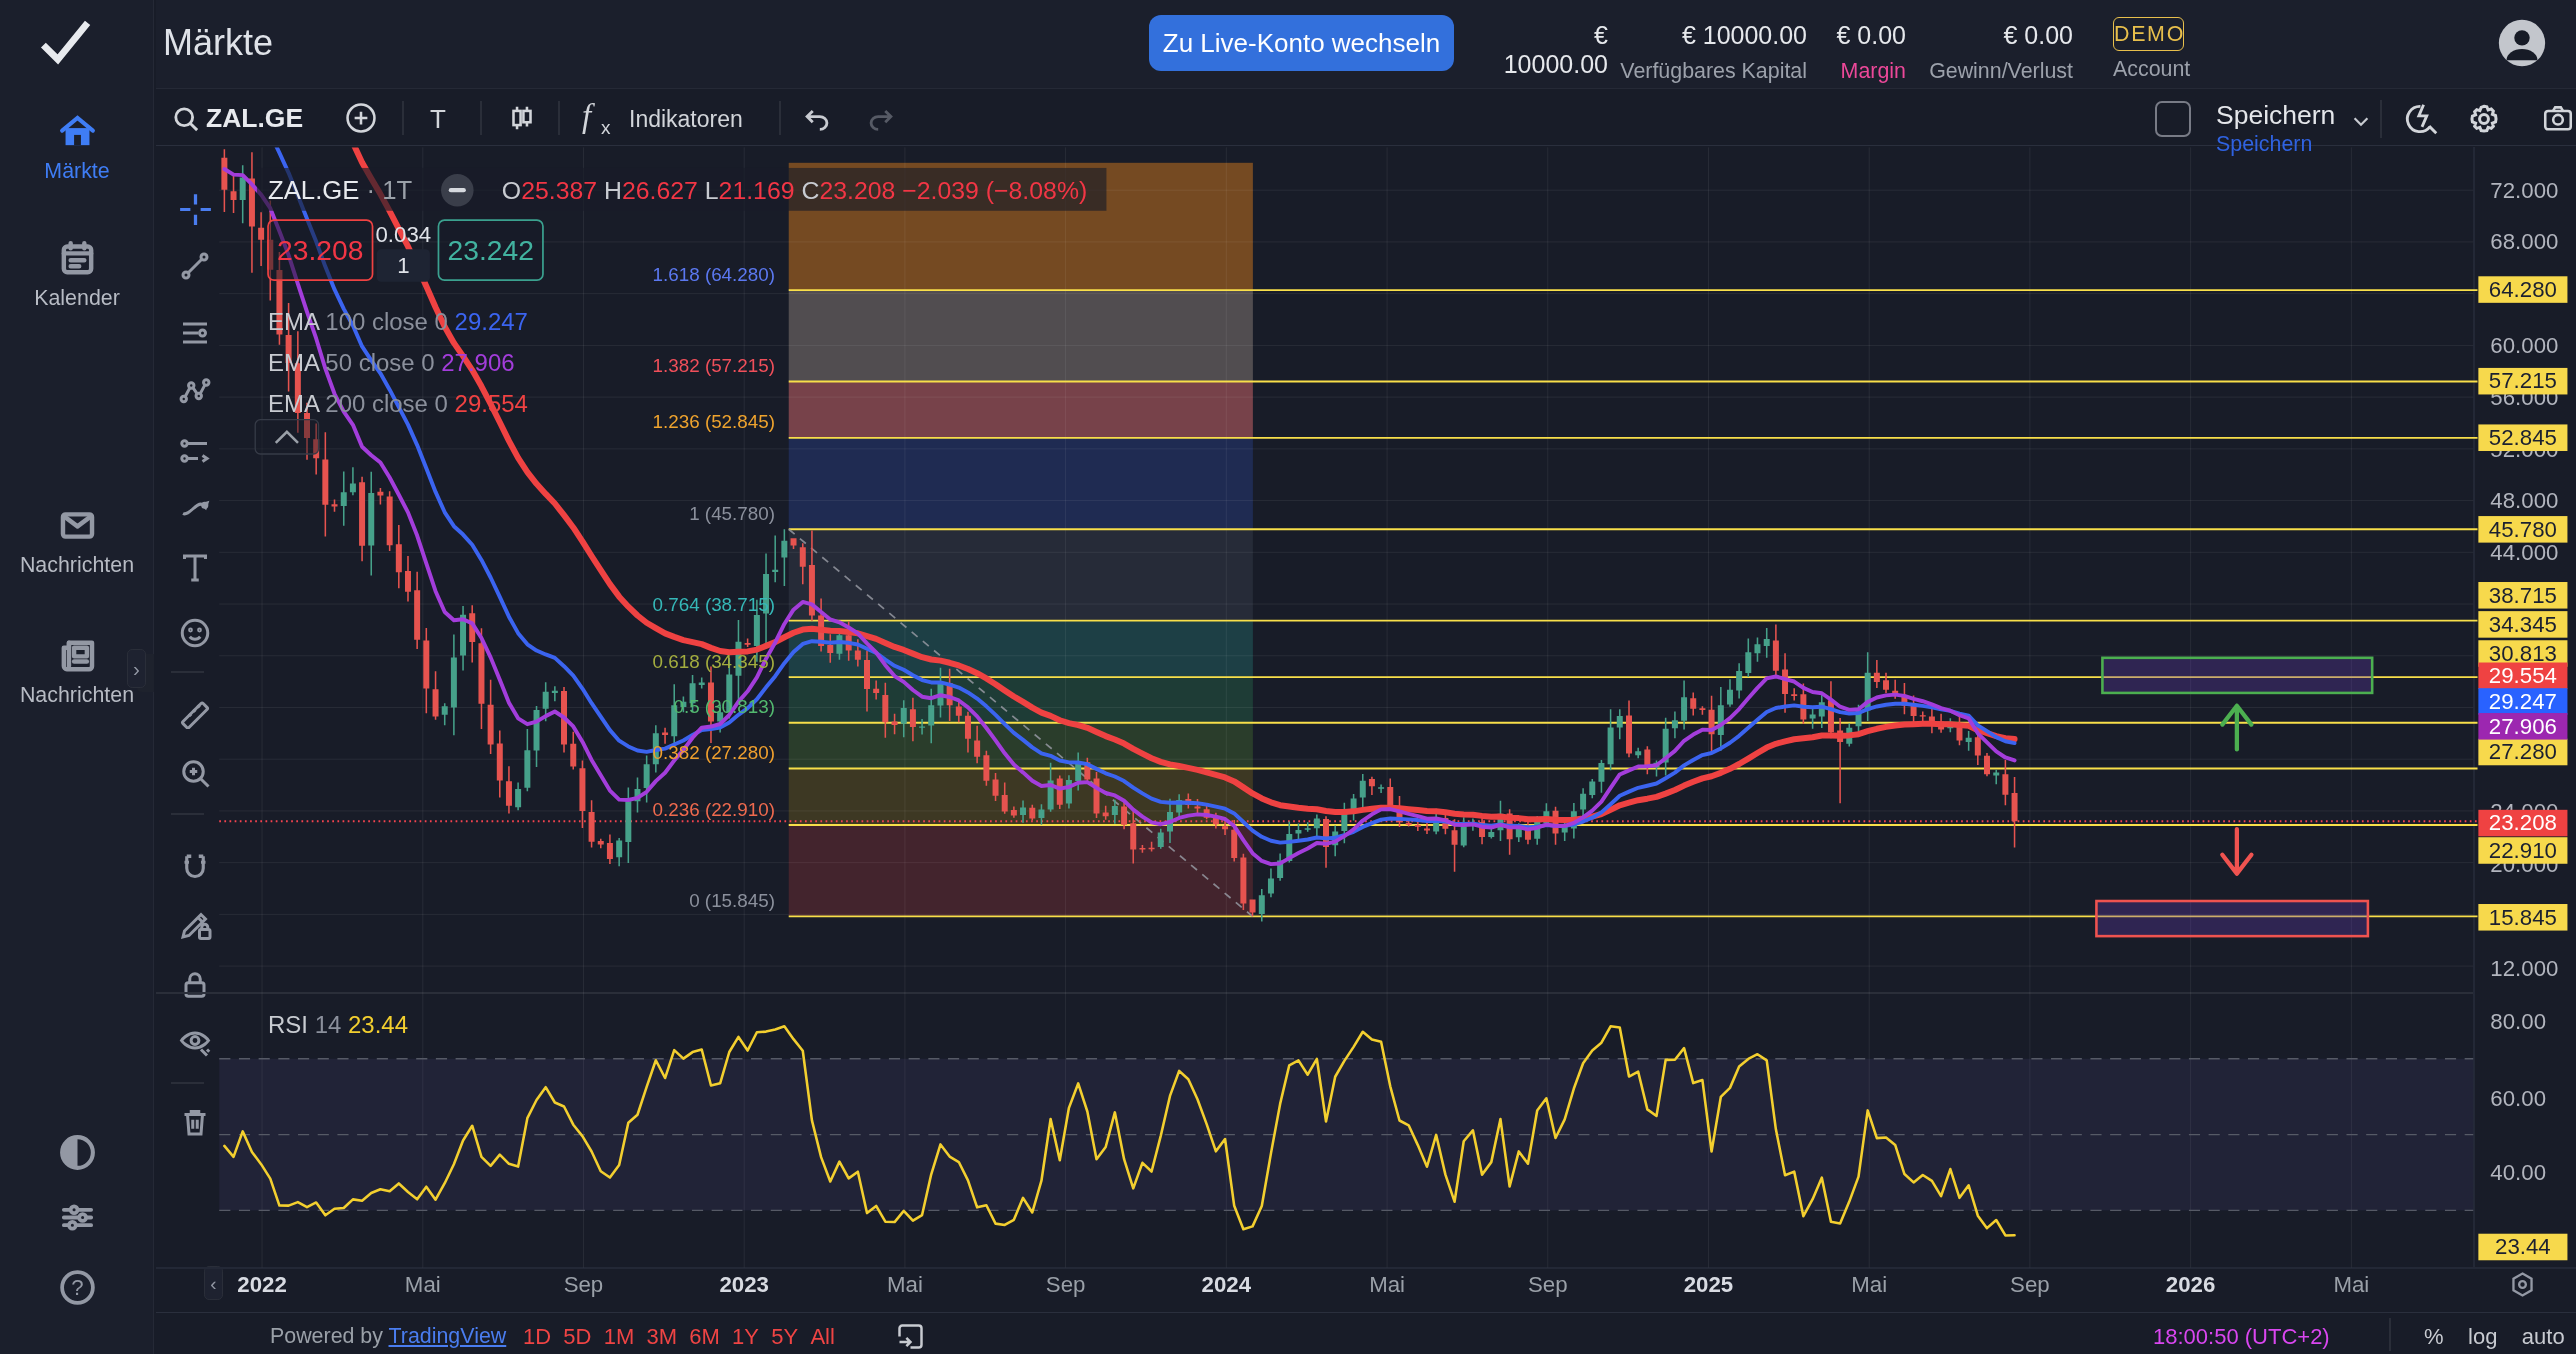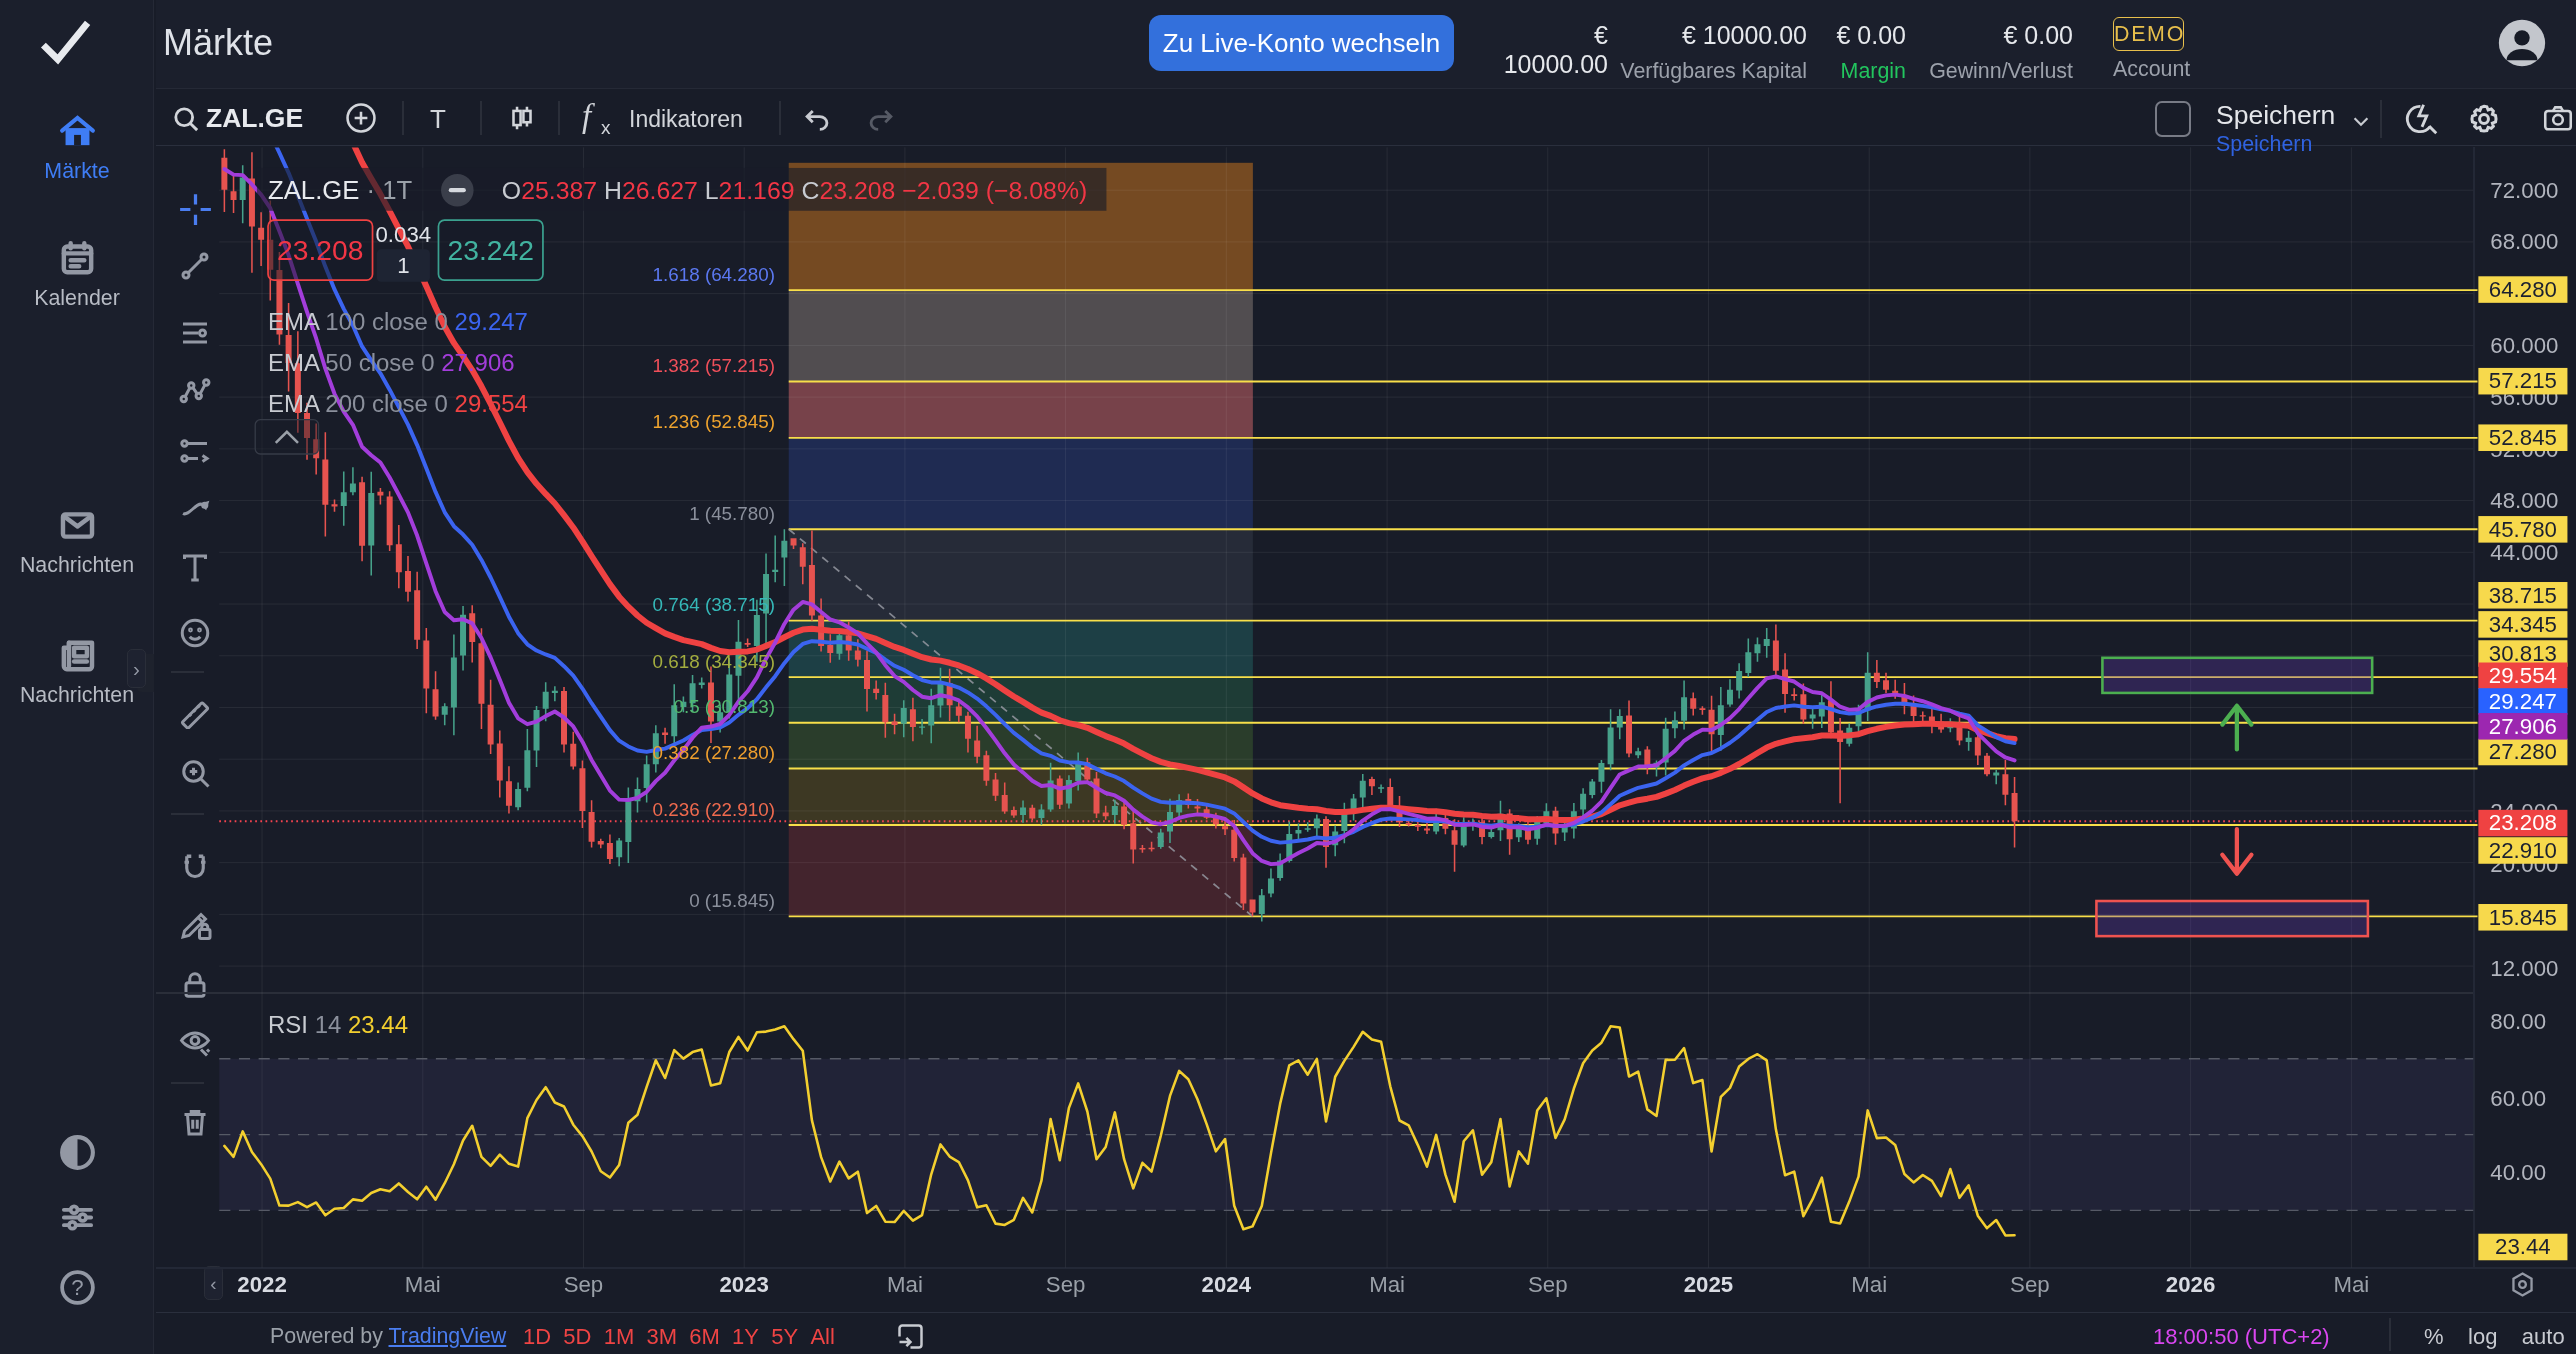--- a/index.html
+++ b/index.html
@@ -62,21 +62,21 @@
         <circle cx="12" cy="12" r="9" stroke="#9398a4" stroke-width="2.2" fill="none"></circle>
         <text x="12" y="16.5" text-anchor="middle" font-size="13" fill="#9398a4" font-family="Liberation Sans">?</text>
       </svg>
 </div>
 
 <div class="abs" id="header">
   <div class="abs" style="left:6.9px;top:22px;font-size:36px;color:#dfe2e8;font-weight:500">Märkte</div>
   <div class="abs" style="left:993px;top:15.4px;width:305px;height:56px;background:#3370dc;border-radius:12px;color:#fff;font-size:26px;line-height:56px;text-align:center">Zu Live-Konto wechseln</div>
   <div class="abs" style="left:1327px;top:20.6px;width:125px;text-align:right"><span style="color:#e6e8ec;font-size:25px">€ 10000.00</span><br><span style="color:#9ca1ab;font-size:21.4px;line-height:2">Kontostand</span></div>
   <div class="abs" style="left:1445px;top:20.6px;width:206px;text-align:right"><span style="color:#e6e8ec;font-size:25px">€ 10000.00</span><br><span style="color:#9ca1ab;font-size:21.4px;line-height:2">Verfügbares Kapital</span></div>
-  <div class="abs" style="left:1649px;top:20.6px;width:101px;text-align:right"><span style="color:#e6e8ec;font-size:25px">€ 0.00</span><br><span style="color:#22c55e;font-size:21.4px;line-height:2">Margin</span></div>
+  <div class="abs" style="left:1649px;top:20.6px;width:101px;text-align:right"><span style="color:#e6e8ec;font-size:25px">€ 0.00</span><br><span style="color:#ec4899;font-size:21.4px;line-height:2">Margin</span></div>
   <div class="abs" style="left:1746px;top:20.6px;width:171px;text-align:right"><span style="color:#e6e8ec;font-size:25px">€ 0.00</span><br><span style="color:#9ca1ab;font-size:21.4px;line-height:2">Gewinn/Verlust</span></div>
   <div class="abs" style="left:1957px;top:17px;width:71px;height:34px;border:1.7px solid #e8bf4c;border-radius:6px;color:#e8bf4c;font-size:21.4px;letter-spacing:1.7px;text-align:center;line-height:33px">DEMO</div>
   <div class="abs" style="left:1957px;top:57px;width:71px;text-align:center;color:#9ca1ab;font-size:21.4px">Account</div>
   <svg class="abs" style="left:2342px;top:19px" width="48" height="48" viewBox="0 0 56 56">
         <circle cx="28" cy="28" r="27" fill="#c3c6cc"></circle>
         <circle cx="28" cy="22" r="9" fill="#171b26"></circle>
         <path d="M10 48a18 13 0 0 1 36 0z" fill="#171b26"></path>
       </svg>
 </div>
 

